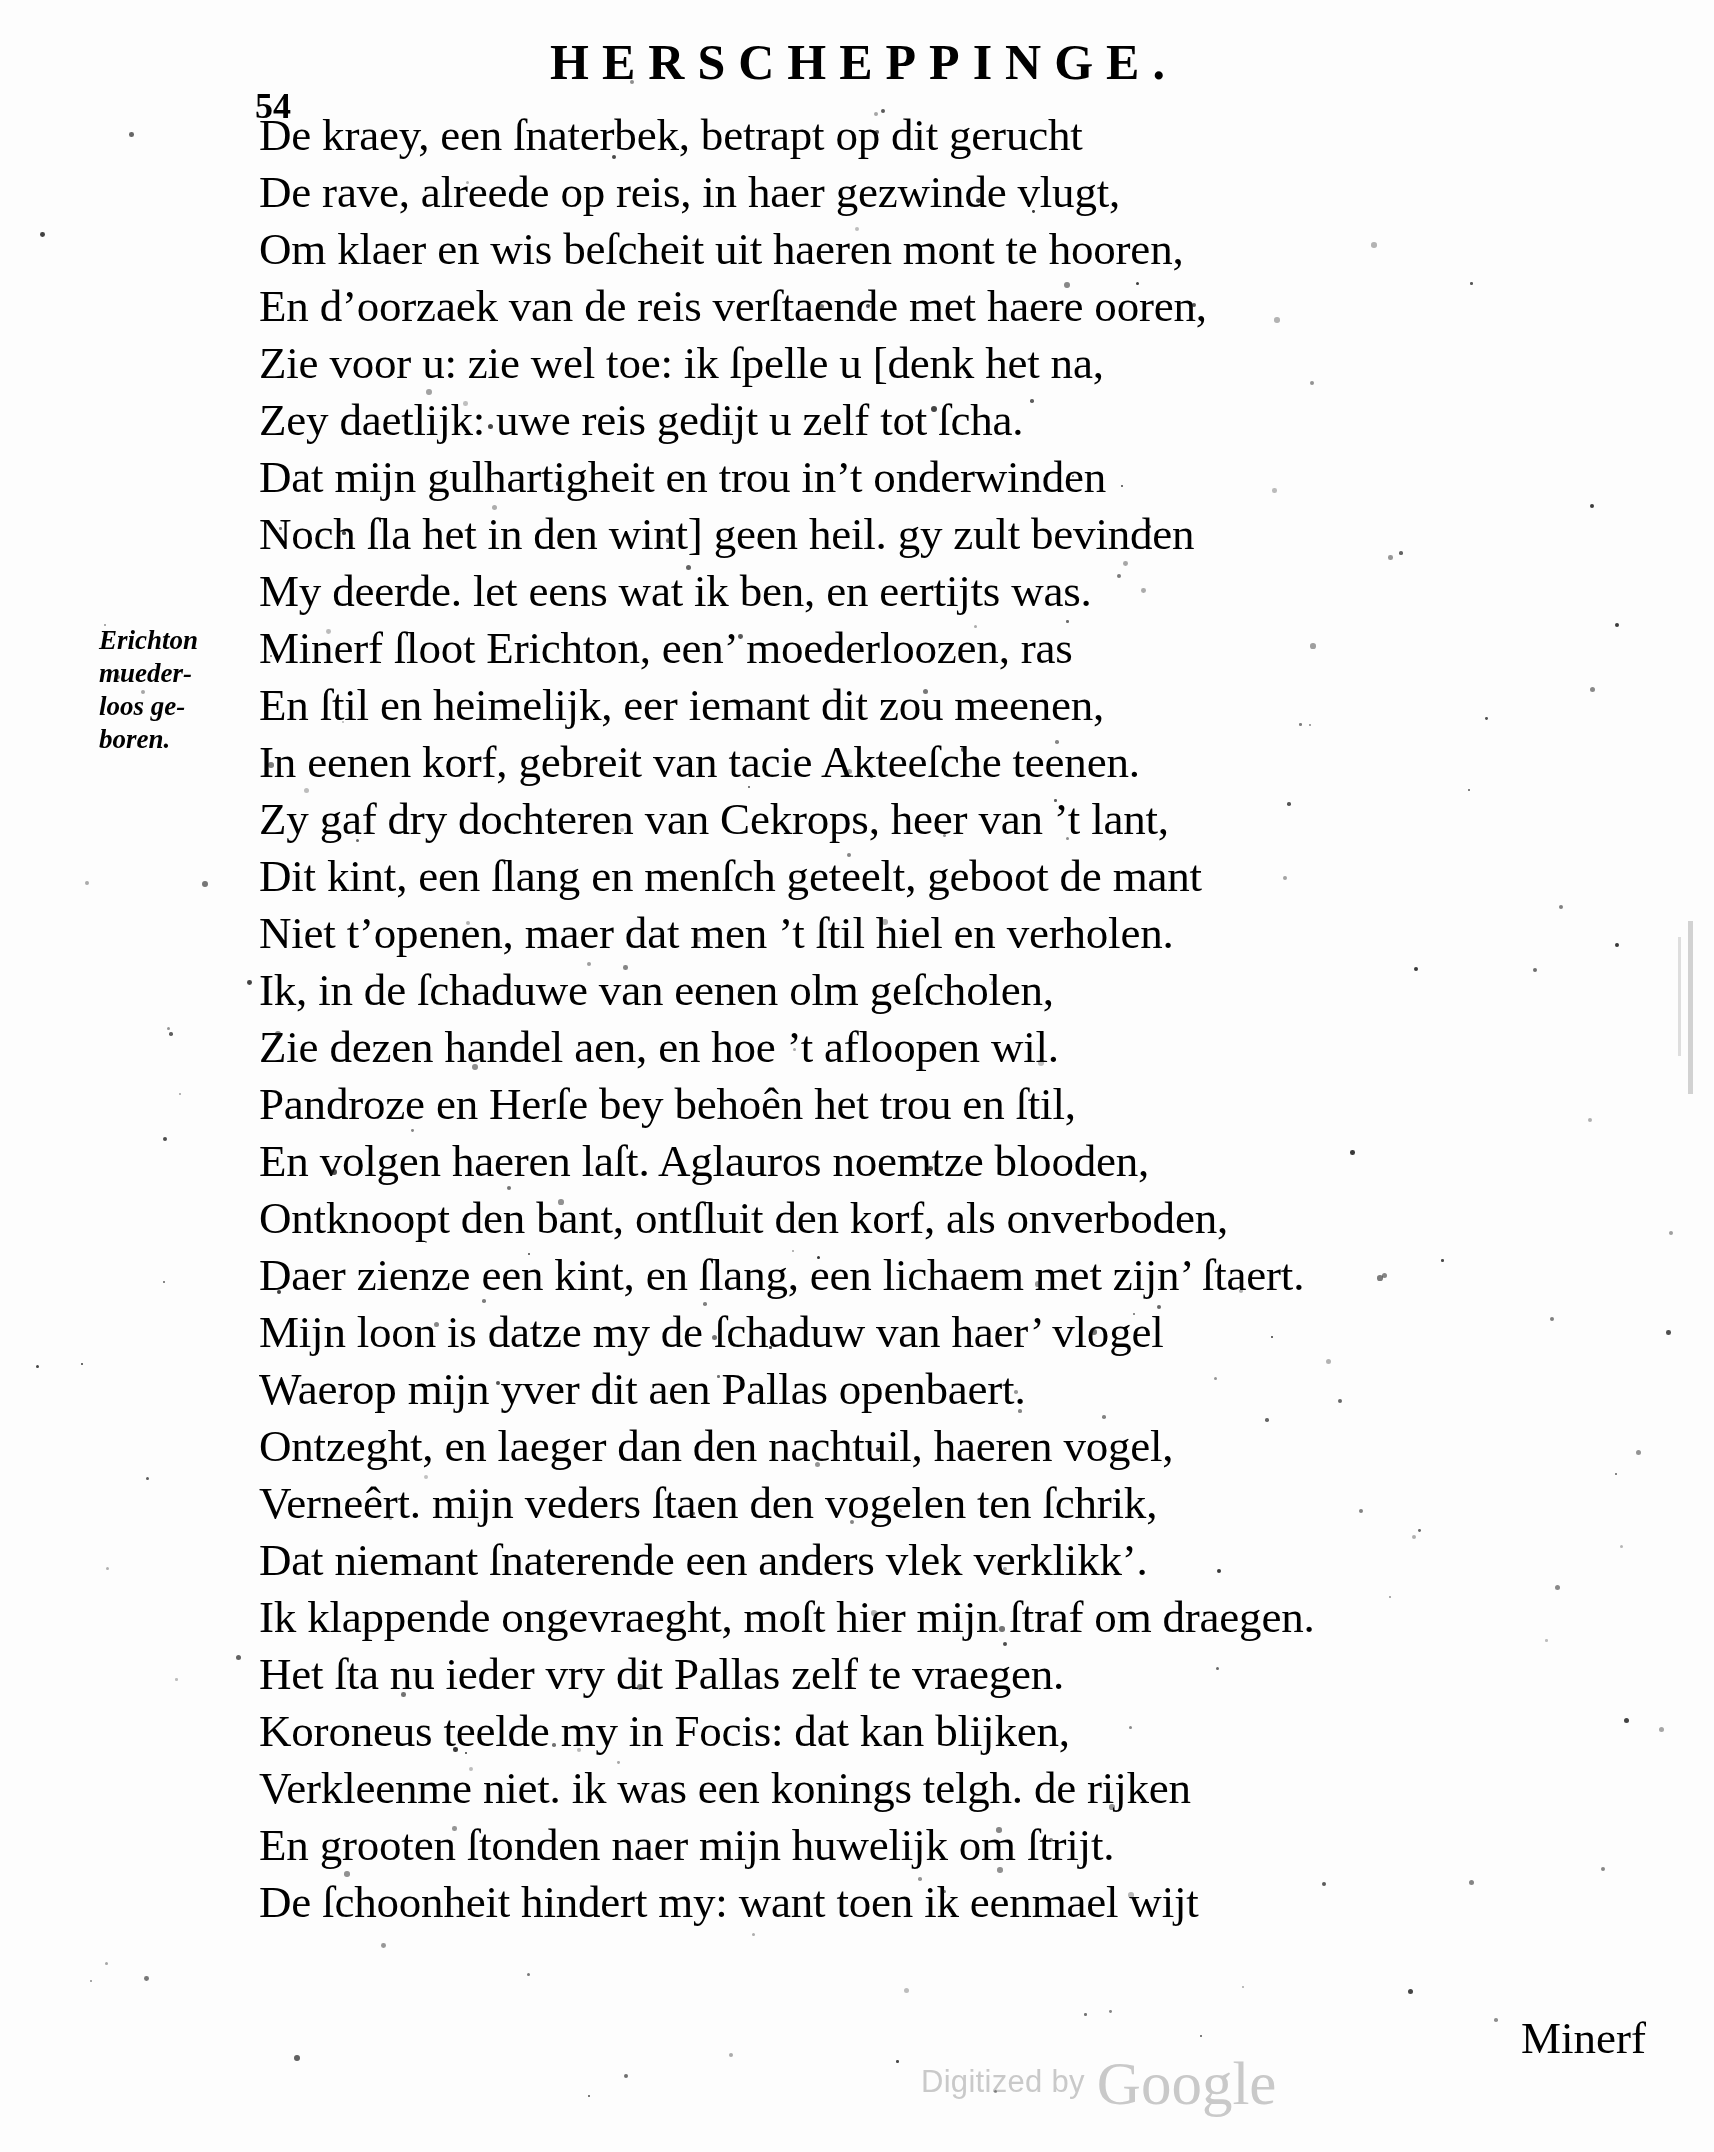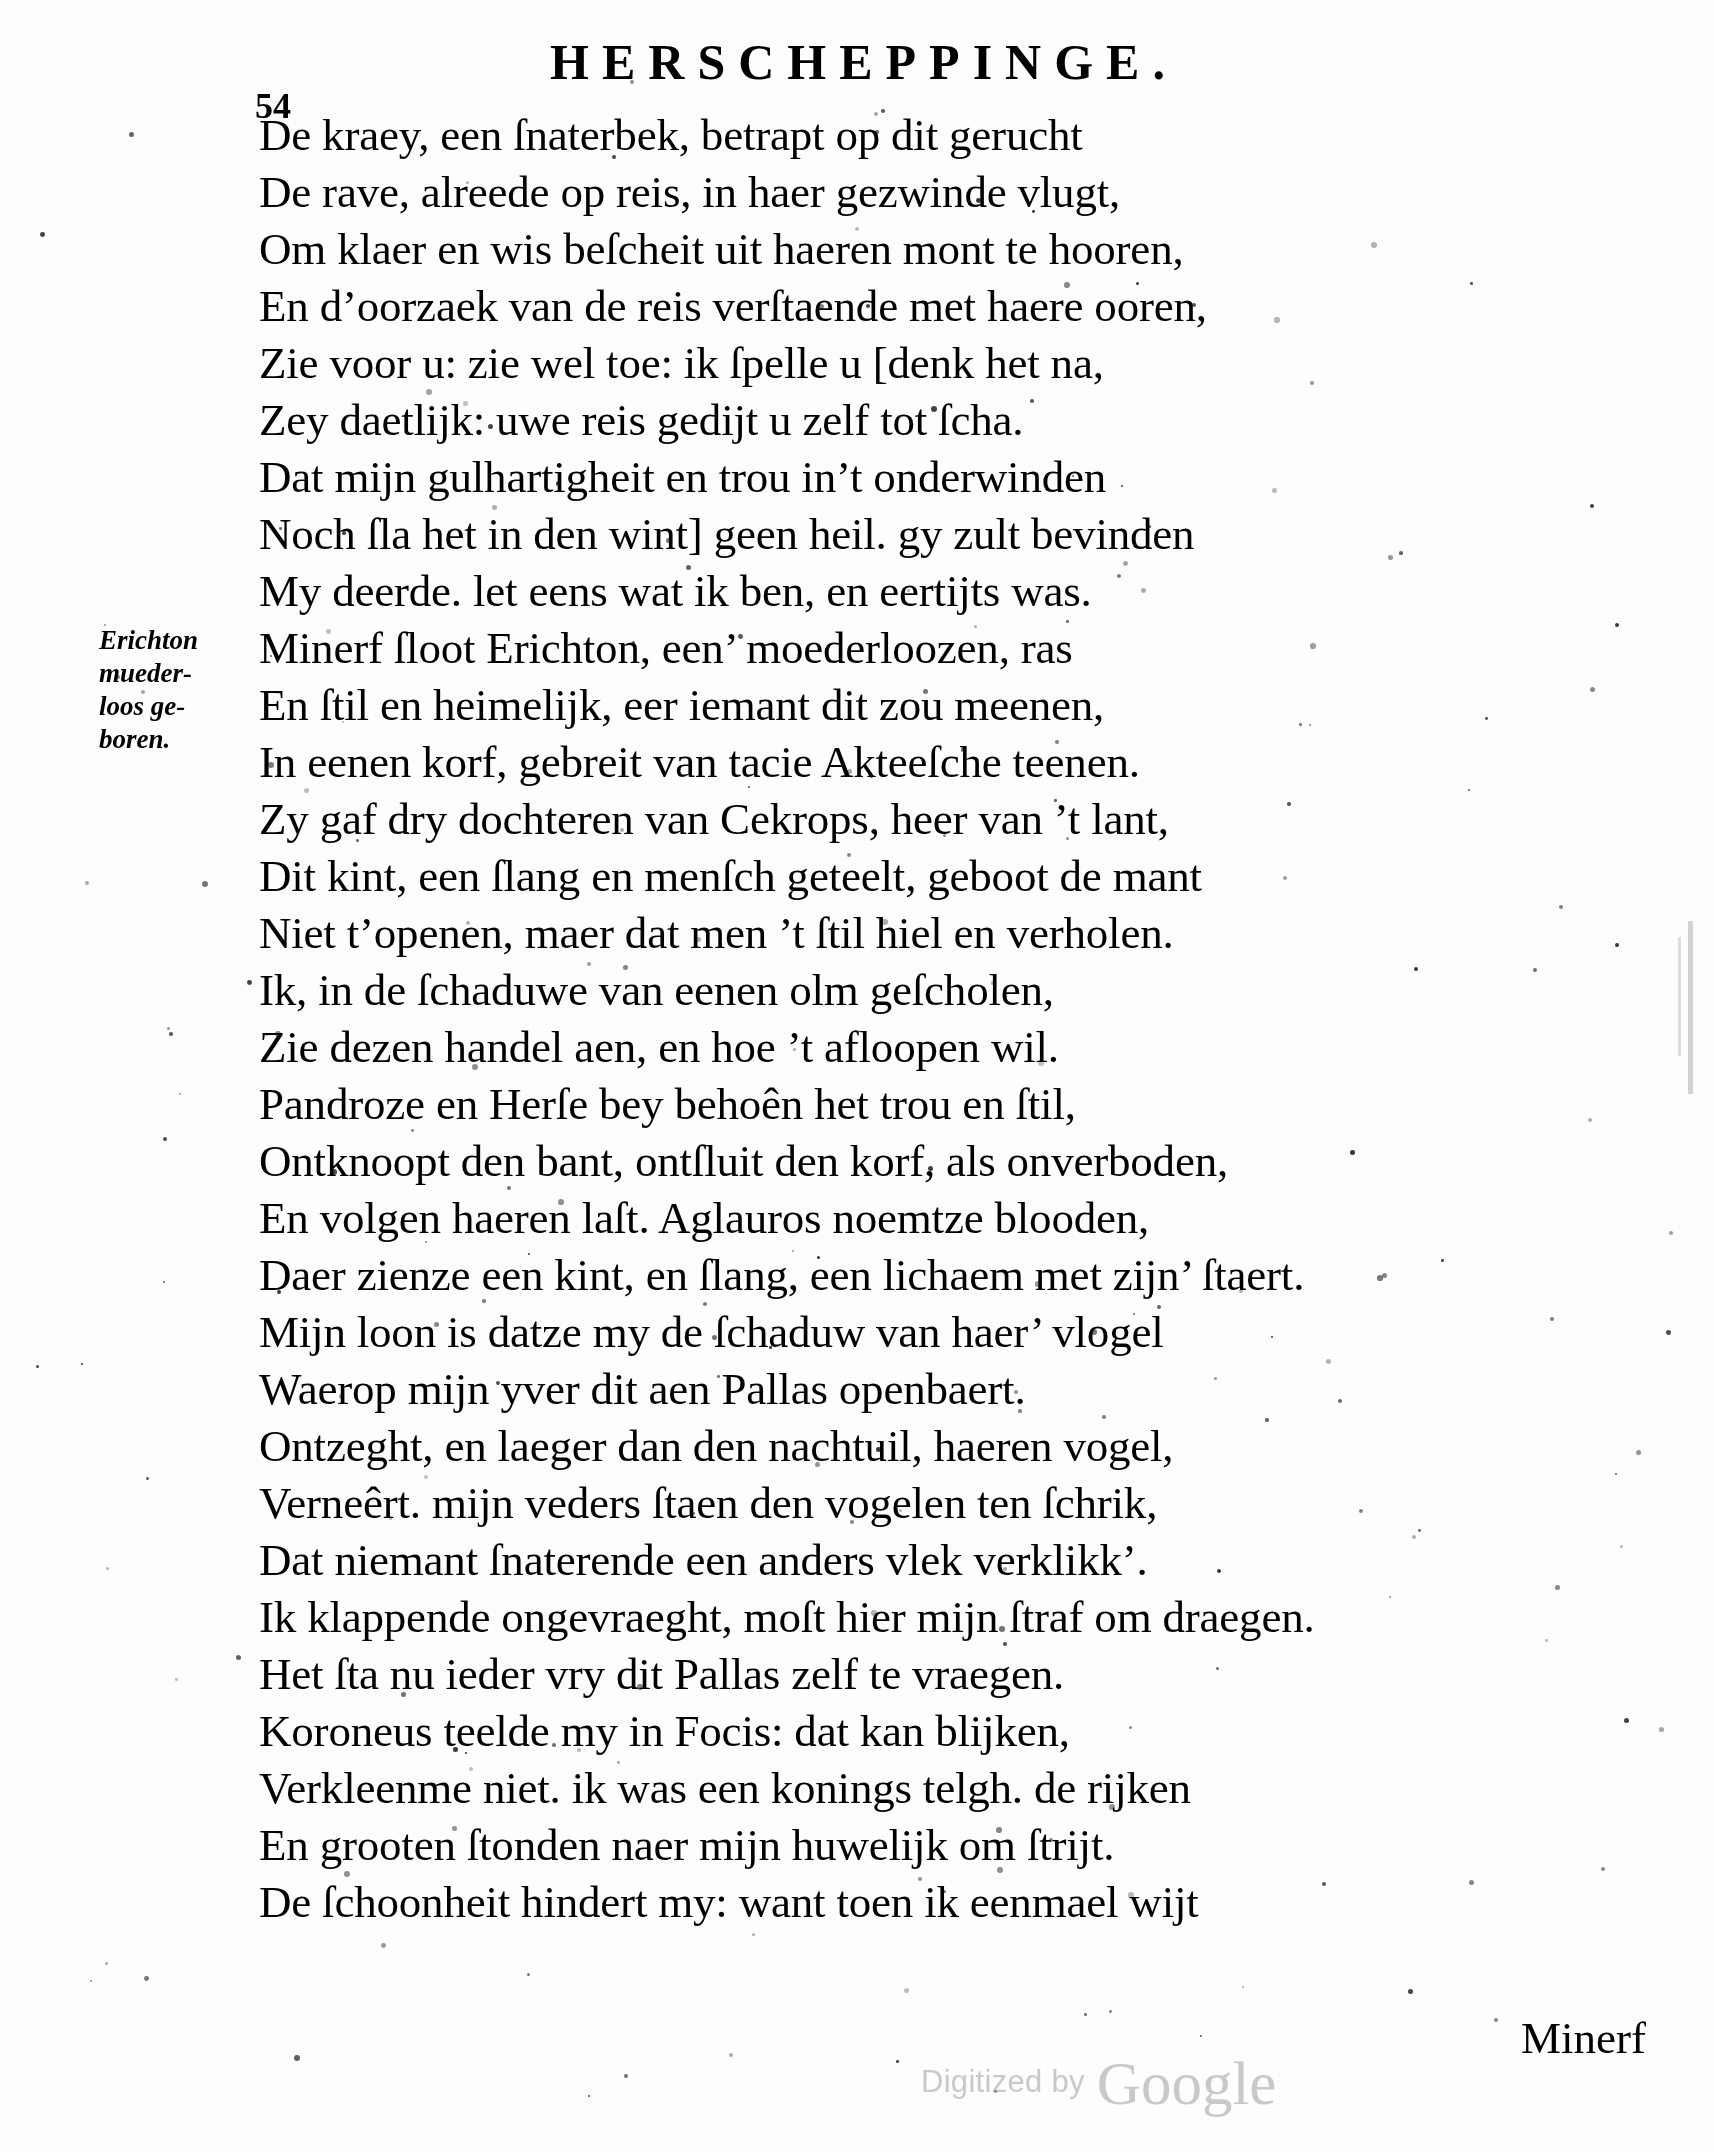--- a/index.html
+++ b/index.html
@@ -171,22 +171,22 @@
       <div class="verse-line">My deerde. let eens wat ik ben, en eertijts was.</div>
       <div class="verse-line">Minerf ſloot Erichton, een’ moederloozen, ras</div>
       <div class="verse-line">En ſtil en heimelijk, eer iemant dit zou meenen,</div>
       <div class="verse-line">In eenen korf, gebreit van tacie Akteeſche teenen.</div>
       <div class="verse-line">Zy gaf dry dochteren van Cekrops, heer van ’t lant,</div>
       <div class="verse-line">Dit kint, een ſlang en menſch geteelt, geboot de mant</div>
       <div class="verse-line">Niet t’openen, maer dat men ’t ſtil hiel en verholen.</div>
       <div class="verse-line">Ik, in de ſchaduwe van eenen olm geſcholen,</div>
       <div class="verse-line">Zie dezen handel aen, en hoe ’t afloopen wil.</div>
       <div class="verse-line">Pandroze en Herſe bey behoên het trou en ſtil,</div>
+      <div class="verse-line">En volgen haeren laſt. Aglauros noemtze blooden,</div>
       <div class="verse-line">Ontknoopt den bant, ontſluit den korf, als onverboden,</div>
-      <div class="verse-line">En volgen haeren laſt. Aglauros noemtze blooden,</div>
       <div class="verse-line">Daer zienze een kint, en ſlang, een lichaem met zijn’ ſtaert.</div>
       <div class="verse-line">Mijn loon is datze my de ſchaduw van haer’ vlogel</div>
       <div class="verse-line">Waerop mijn yver dit aen Pallas openbaert.</div>
       <div class="verse-line">Ontzeght, en laeger dan den nachtuil, haeren vogel,</div>
       <div class="verse-line">Verneêrt. mijn veders ſtaen den vogelen ten ſchrik,</div>
       <div class="verse-line">Dat niemant ſnaterende een anders vlek verklikk’.</div>
       <div class="verse-line">Ik klappende ongevraeght, moſt hier mijn ſtraf om draegen.</div>
       <div class="verse-line">Het ſta nu ieder vry dit Pallas zelf te vraegen.</div>
       <div class="verse-line">Koroneus teelde my in Focis: dat kan blijken,</div>
       <div class="verse-line">Verkleenme niet. ik was een konings telgh. de rijken</div>

